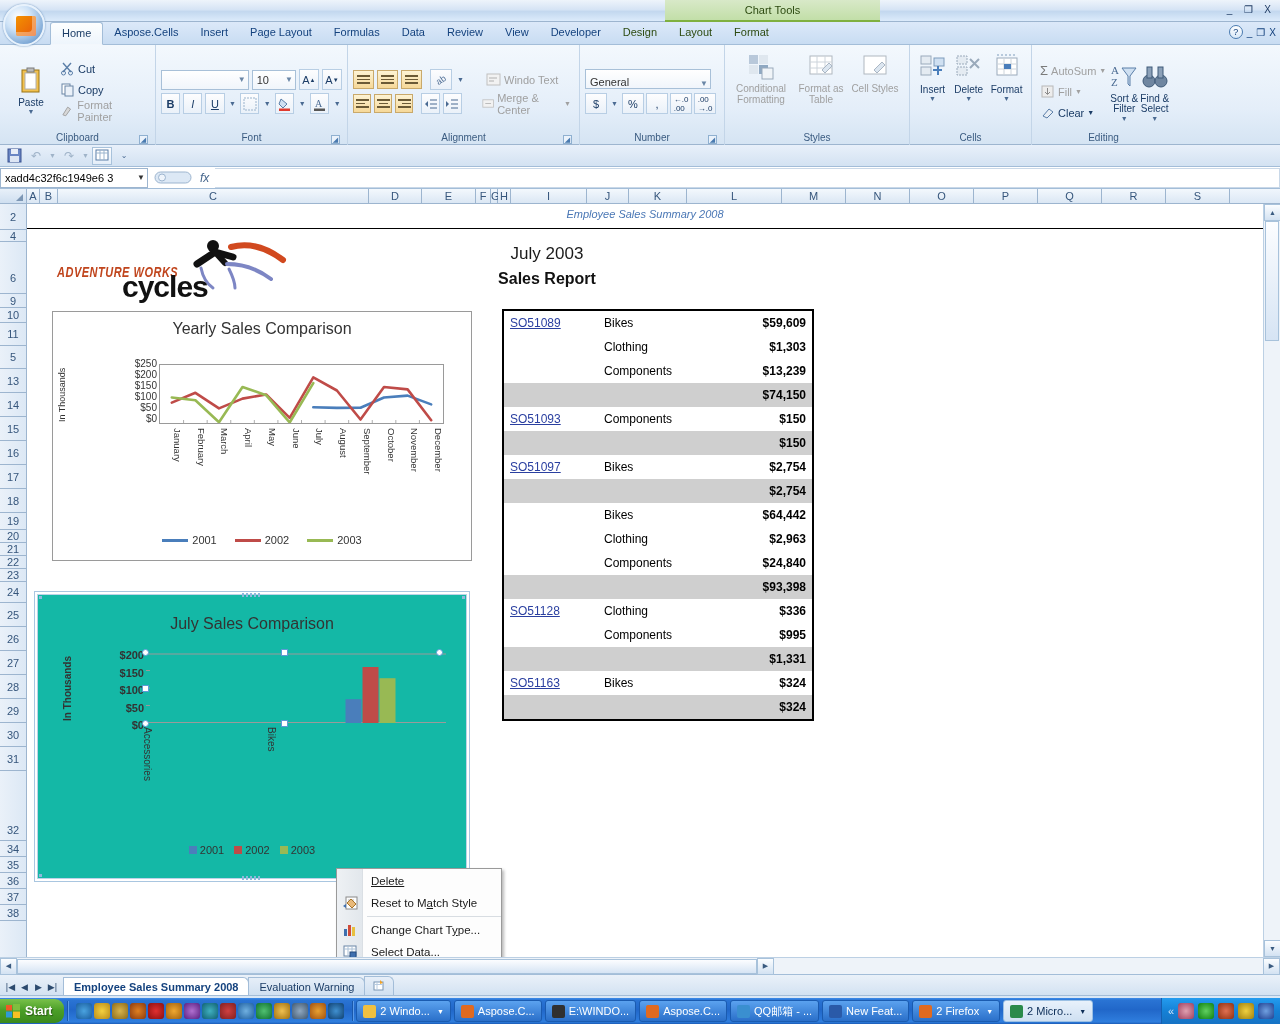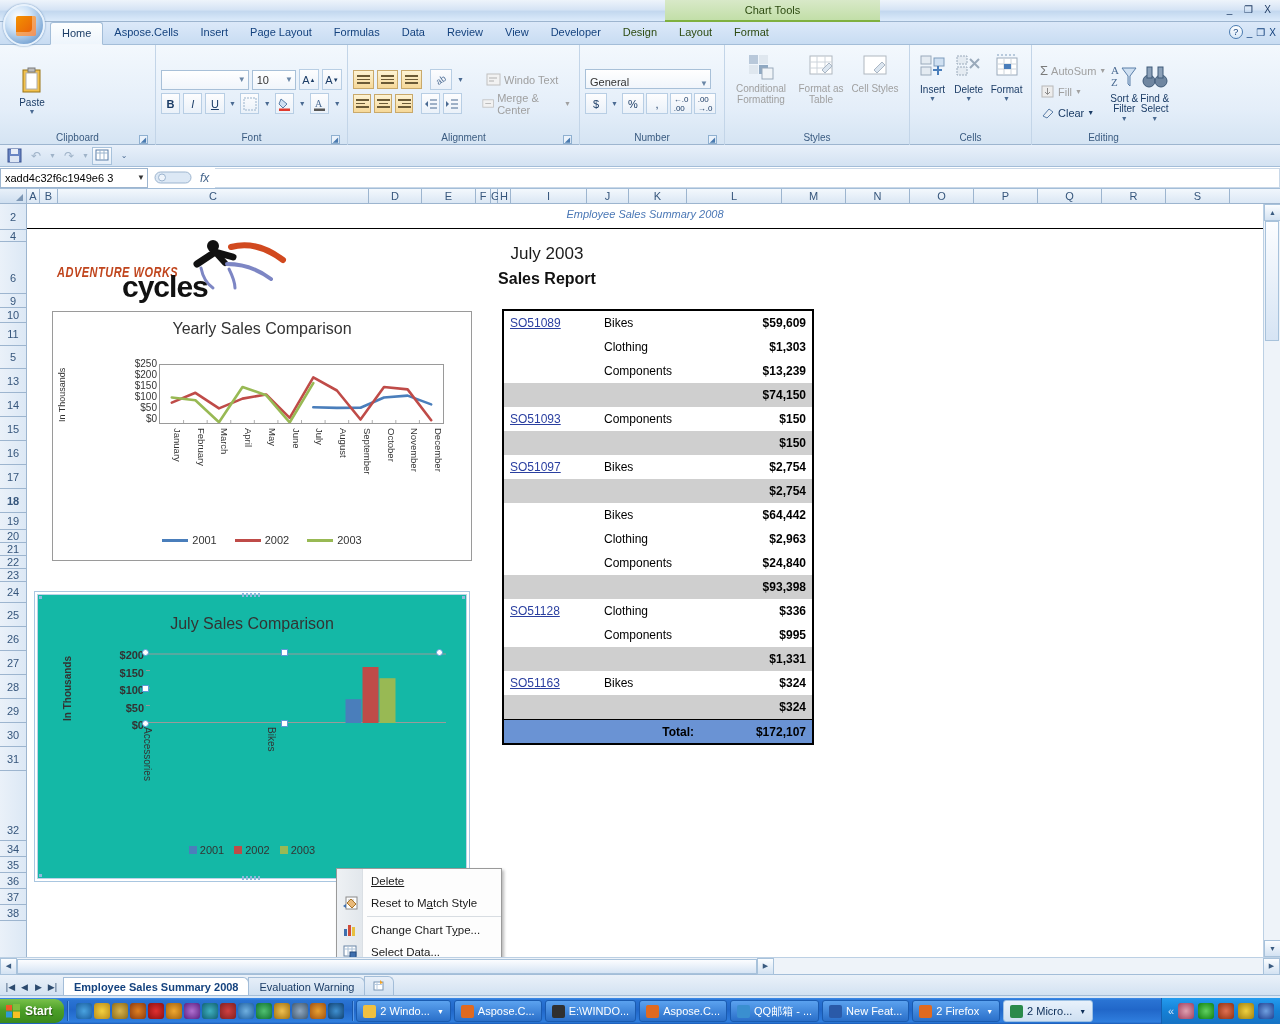--- a/index.html
+++ b/index.html
@@ -404,20 +404,43 @@
   <div class="rgroup" style="width:155px;">
     <div class="rgroup-body">
       <div class="big-btn">
         <svg class="big-ico" viewBox="0 0 30 30">
           <rect x="6" y="5" width="17" height="22" fill="#f2c14e" stroke="#9a7516"></rect>
           <rect x="9" y="8" width="11" height="16" fill="#fff" stroke="#b0b0b0"></rect>
           <rect x="11" y="3" width="7" height="4" fill="#bcbcbc" stroke="#7a7a7a"></rect>
         </svg>
         <span>Paste</span>
         <span style="font-size:7px;color:#4a6a92;">▼</span>
+      </div>
+      <div style="display:flex;flex-direction:column;justify-content:center;">
+        <div class="sm-row">
+          <svg class="sm-ico" viewBox="0 0 15 15">
+            <path d="M3 2 L11 11 M11 2 L3 11" stroke="#5a7ea8" fill="none" stroke-width="1.4"></path>
+            <circle cx="3.5" cy="12" r="2" fill="none" stroke="#5a7ea8"></circle>
+            <circle cx="10.5" cy="12" r="2" fill="none" stroke="#5a7ea8"></circle>
+          </svg>
+          <span>Cut</span>
+        </div>
+        <div class="sm-row">
+          <svg class="sm-ico" viewBox="0 0 15 15">
+            <rect x="2" y="2" width="8" height="10" fill="#fff" stroke="#6a86a6"></rect>
+            <rect x="5" y="4" width="8" height="10" fill="#eaf1f9" stroke="#6a86a6"></rect>
+          </svg>
+          <span>Copy</span>
+        </div>
+        <div class="sm-row grey">
+          <svg class="sm-ico" viewBox="0 0 15 15">
+            <path d="M3 12 L8 4 L11 6 L6 13 Z" fill="#d8d8d8" stroke="#a0a0a0"></path>
+          </svg>
+          <span>Format Painter</span>
+        </div>
       </div>
     </div>
     <div class="rgroup-label">
       <span>Clipboard</span>
       <span class="dlg-launcher">◢</span>
     </div>
   </div>
 
   <div class="rgroup" style="width:192px;">
     <div class="rgroup-body" style="flex-direction:column;justify-content:center;gap:3px;padding-top:4px;">
@@ -768,21 +791,21 @@
     <div class="rh" style="height:52px;line-height:72px;">6</div>
     <div class="rh" style="height:14px;line-height:14px;">9</div>
     <div class="rh" style="height:15px;line-height:15px;">10</div>
     <div class="rh" style="height:23px;line-height:23px;">11</div>
     <div class="rh" style="height:23px;line-height:23px;">5</div>
     <div class="rh" style="height:24px;line-height:24px;">13</div>
     <div class="rh" style="height:24px;line-height:24px;">14</div>
     <div class="rh" style="height:24px;line-height:24px;">15</div>
     <div class="rh" style="height:24px;line-height:24px;">16</div>
     <div class="rh" style="height:24px;line-height:24px;">17</div>
-    <div class="rh" style="height:24px;line-height:24px;font-weight:bold;">18</div>
+    <div class="rh" style="height:24px;line-height:24px;">18</div>
     <div class="rh" style="height:17px;line-height:17px;">19</div>
     <div class="rh" style="height:13px;line-height:13px;">20</div>
     <div class="rh" style="height:13px;line-height:13px;">21</div>
     <div class="rh" style="height:13px;line-height:13px;">22</div>
     <div class="rh" style="height:13px;line-height:13px;">23</div>
     <div class="rh" style="height:21px;line-height:21px;">24</div>
     <div class="rh" style="height:24px;line-height:24px;">25</div>
     <div class="rh" style="height:24px;line-height:24px;">26</div>
     <div class="rh" style="height:24px;line-height:24px;">27</div>
     <div class="rh" style="height:24px;line-height:24px;">28</div>
@@ -1006,24 +1029,20 @@
             <div class="c-so"><span class="so-link">SO51163</span></div>
             <div class="c-cat">Bikes</div>
             <div class="c-amt">$324</div>
           </div>
           <div class="row sub">
             <div class="c-so"></div>
             <div class="c-cat"></div>
             <div class="c-amt">$324</div>
           </div>
         </div>
-      <div class="row total">
-        <div class="c-cat">Total:</div>
-        <div class="c-amt">$172,107</div>
-      </div>
     </div>
 
   </div>
 
   <div class="ctxmenu">
     <div class="gutter"></div>
 
     <div class="ctxitem">
       <span class="ul">Delete</span>
     </div>

